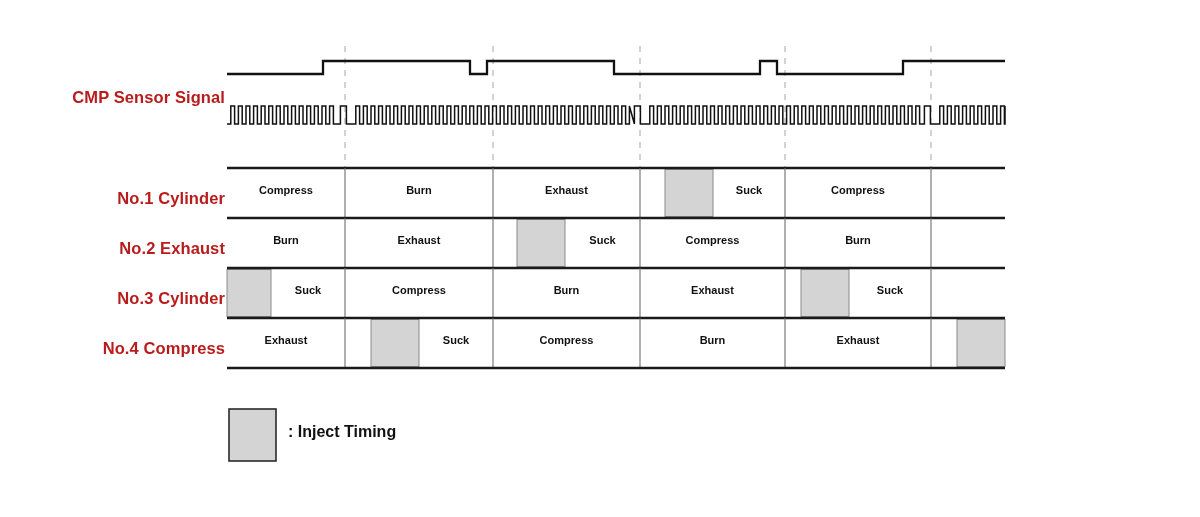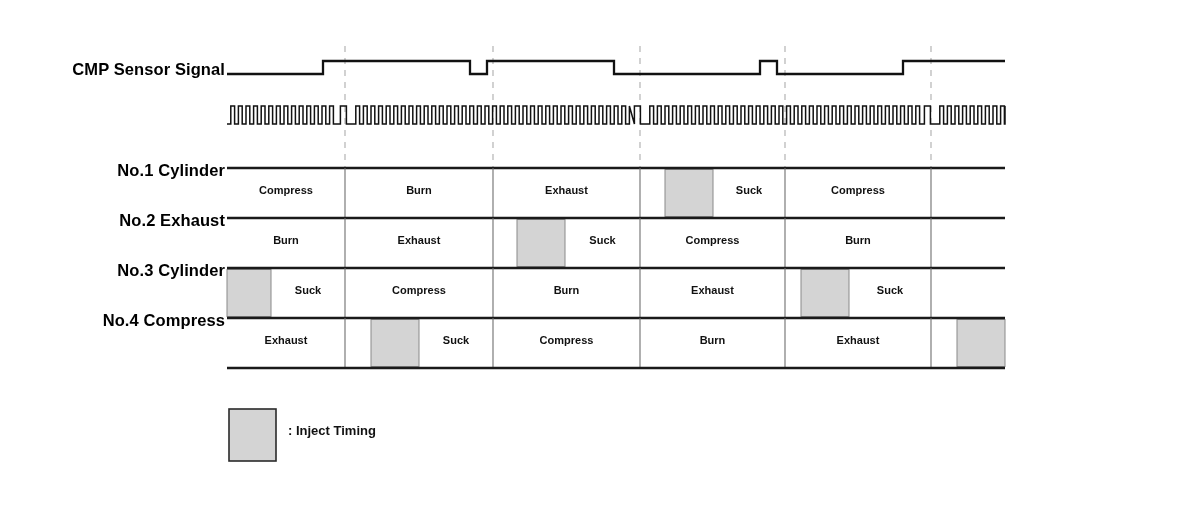--- a/index.html
+++ b/index.html
@@ -21,34 +21,35 @@
     width: 1200px;
     height: 517px;
   }
   .row-label {
     position: absolute;
     text-align: right;
     font-size: 16.5px;
     font-weight: bold;
     letter-spacing: 0.1px;
     white-space: nowrap;
-    color: #000000;
+    color: #b91c1c;
+    margin-top: 28px;
   }
   .phase-text {
     position: absolute;
     font-size: 11px;
     font-weight: bold;
     text-align: center;
     white-space: nowrap;
     color: #111111;
     line-height: 1;
   }
   .legend-text {
     position: absolute;
-    font-size: 13px;
+    font-size: 16px;
     font-weight: bold;
     white-space: nowrap;
     color: #111111;
   }
   svg.layer {
     position: absolute;
     left: 0; top: 0;
     width: 1200px;
     height: 517px;
     overflow: visible;

